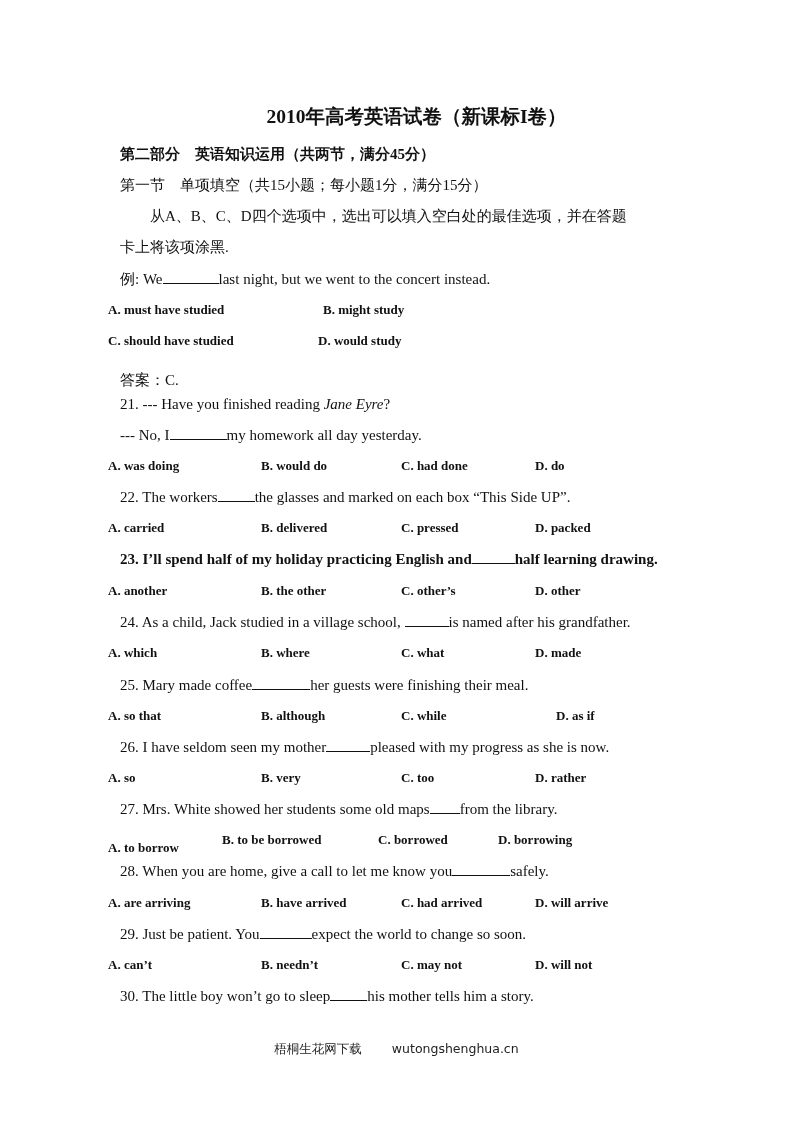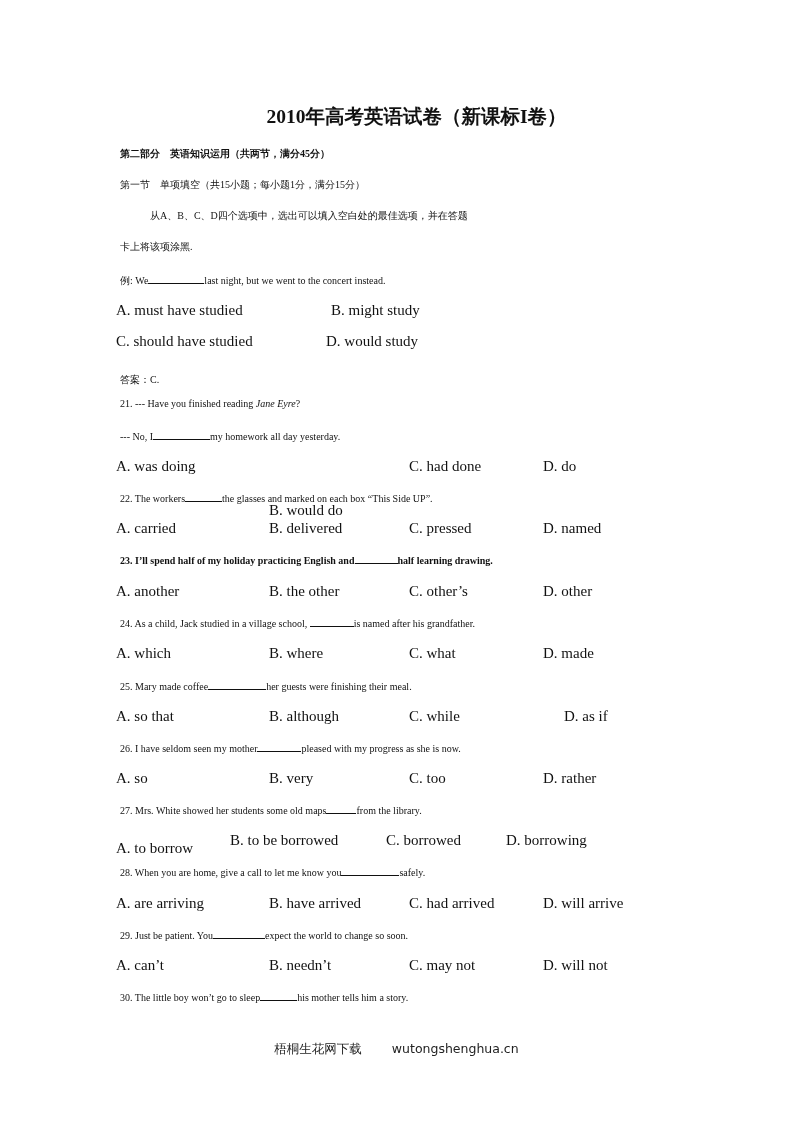--- a/index.html
+++ b/index.html
@@ -2,32 +2,32 @@
 <html><head>
   <meta charset="utf-8">
   <style>
     html, body { margin: 0; padding: 0; background: #ffffff; }
     body {
       width: 793px; height: 1122px; position: relative; overflow: hidden;
       font-family: "Liberation Serif", "DejaVu Serif", serif;
       color: #111111;
     }
     .line {
-      position: absolute; left: 120px; font-size: 10px; line-height: 20px;
+      position: absolute; left: 120px; font-size: 15px; line-height: 20px;
       white-space: nowrap;
     }
     .title {
       position: absolute; left: 0; width: 793px; top: 104px; text-align: center;
       font-size: 19.5px; font-weight: bold; line-height: 26px; padding-left: 20px;
     }
     .bold { font-weight: bold; }
     .blank { display: inline-block; border-bottom: 1px solid #111; height: 14px; vertical-align: baseline; }
     .blank.plain { border-bottom: none; }
     .opt { position: absolute; top: 0; }
-    .opts { position: absolute; left: 116px; height: 20px; width: 600px; font-size: 15px; line-height: 20px; white-space: nowrap; }
+    .opts { position: absolute; left: 108px; height: 20px; width: 600px; font-size: 13px; line-height: 20px; white-space: nowrap; font-weight: bold; }
     em { font-style: italic; }
     .footer {
       position: absolute; top: 1040px; left: 0; width: 793px; text-align: center;
       font-size: 12.5px; color: #222; line-height: 18px;
     }
     .footer .cn { margin-right: 30px; font-family: "DejaVu Serif", serif; }
     .footer .url { font-family: "DejaVu Sans", sans-serif; }
   </style>
 </head>
 <body>
@@ -56,33 +56,33 @@
   <div class="line" style="top:362px;margin-top:8px;">答案：C.</div>
 
   <div class="line" style="top:394px;">
     <span>21. --- Have you finished reading </span><em>Jane Eyre</em><span>?</span>
   </div>
   <div class="line" style="top:425px;">
     <span>--- No, I</span><span class="blank" style="width:57px;"></span><span>my homework all day yesterday.</span>
   </div>
   <div class="opts" style="top:456px;">
     <span class="opt" style="left:0;">A. was doing</span>
-    <span class="opt" style="left:153px;margin-top:44px;">B. would do</span>
+    <span class="opt" style="left:153px;">B. would do</span>
     <span class="opt" style="left:293px;">C. had done</span>
     <span class="opt" style="left:427px;">D. do</span>
   </div>
 
   <div class="line" style="top:487px;">
     <span>22. The workers</span><span class="blank" style="width:37px;"></span><span>the glasses and marked on each box “This Side UP”.</span>
   </div>
   <div class="opts" style="top:518px;">
     <span class="opt" style="left:0;">A. carried</span>
     <span class="opt" style="left:153px;">B. delivered</span>
     <span class="opt" style="left:293px;">C. pressed</span>
-    <span class="opt" style="left:427px;">D. named</span>
+    <span class="opt" style="left:427px;">D. packed</span>
   </div>
 
   <div class="line" style="top:549px;font-weight:bold;">
     <span>23. I’ll spend half of my holiday practicing English and</span><span class="blank" style="width:43px;"></span><span>half learning drawing.</span>
   </div>
   <div class="opts" style="top:581px;">
     <span class="opt" style="left:0;">A. another</span>
     <span class="opt" style="left:153px;">B. the other</span>
     <span class="opt" style="left:293px;">C. other’s</span>
     <span class="opt" style="left:427px;">D. other</span>

